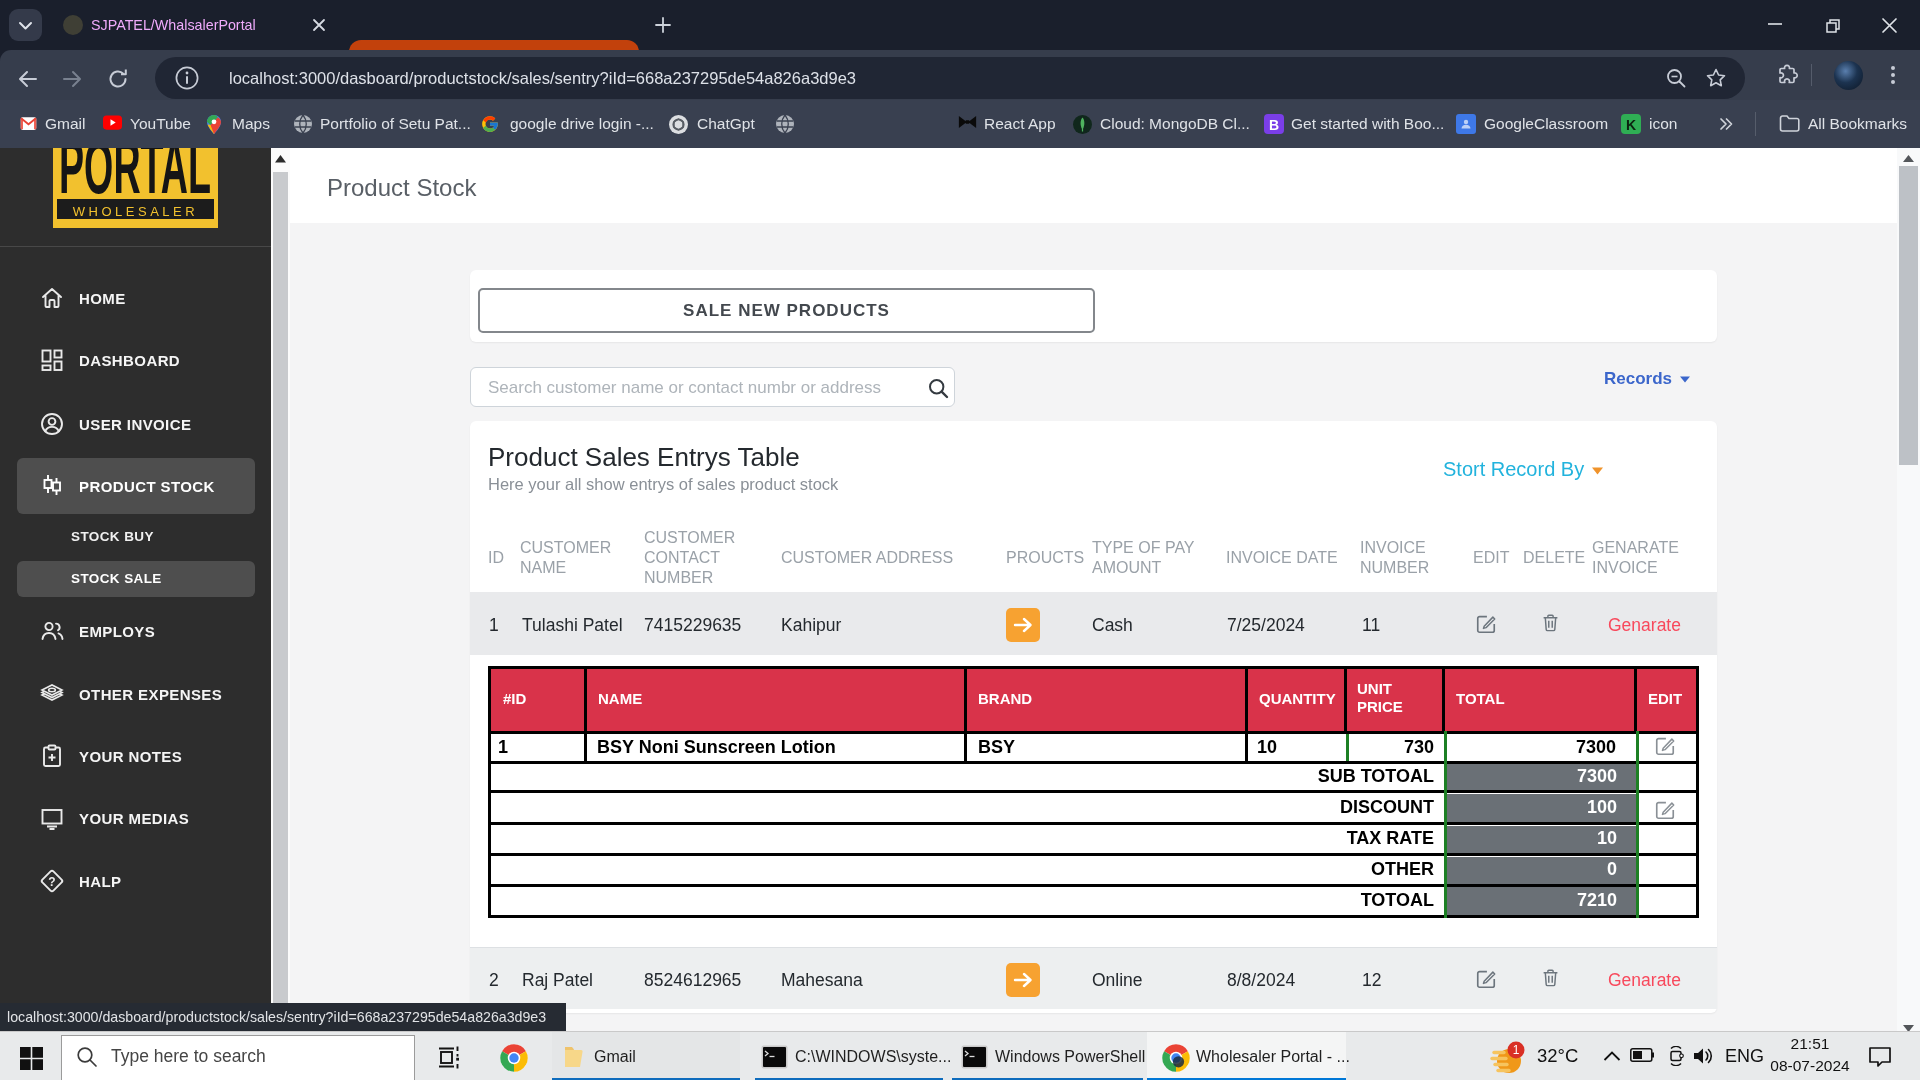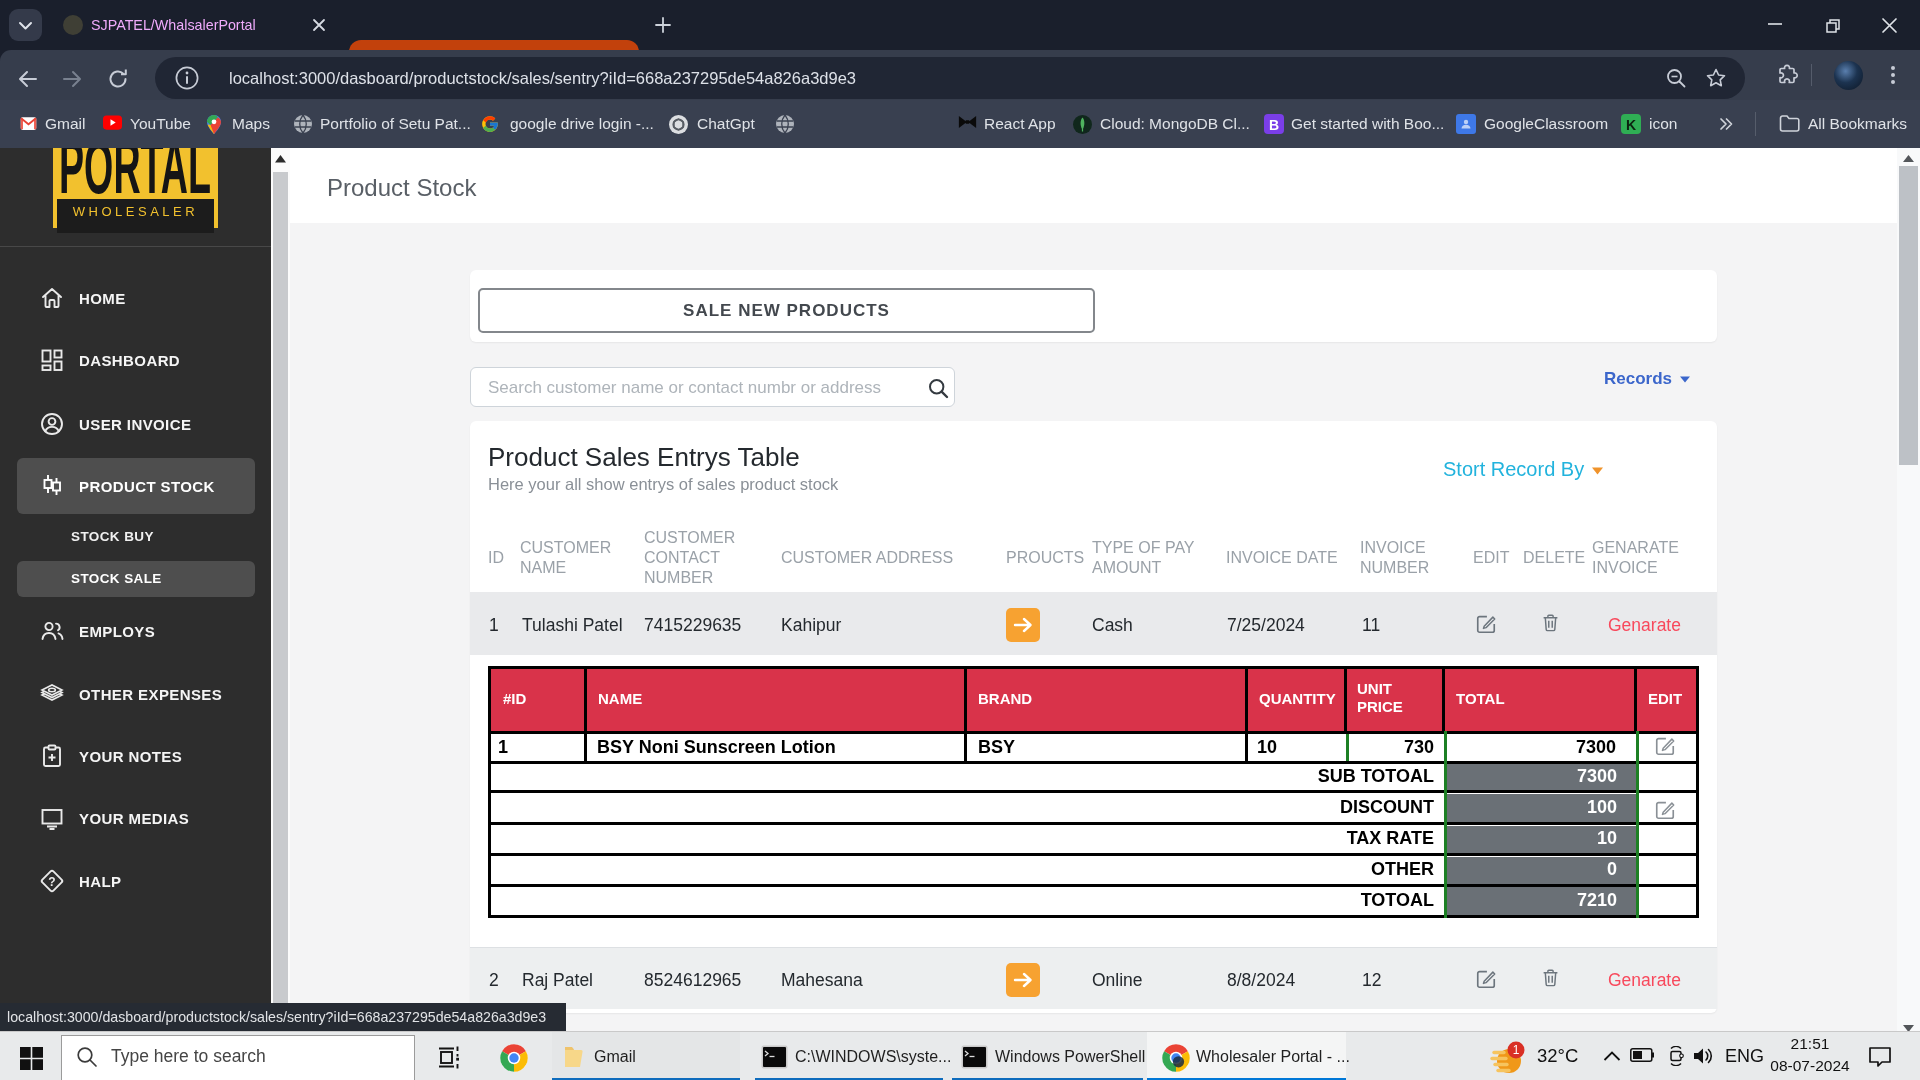--- a/index.html
+++ b/index.html
@@ -223,21 +223,21 @@
       <circle cx="7" cy="18" r="2" fill="#c7ccd6"></circle>
     </svg>
 
   <div id="content" class="abs">
     <div id="sidebar" class="abs">
       <div class="abs" style="left:53px;top:-28px;width:165px;height:108px;background:#f2c12e;overflow:hidden;">
         <svg width="165" height="108">
             <text x="82" y="73" textLength="152" lengthAdjust="spacingAndGlyphs" font-size="76" font-weight="bold" font-family="Liberation Sans" fill="#151515" text-anchor="middle">PORTAL</text>
           </svg>
       </div>
-      <div class="abs" style="left:57px;top:51px;width:157px;height:34px;background:#1c1c1c;color:#f2c12e;font-size:13px;letter-spacing:3.5px;text-align:center;line-height:26px;">WHOLESALER</div>
+      <div class="abs" style="left:57px;top:51px;width:157px;height:20px;background:#1c1c1c;color:#f2c12e;font-size:13px;letter-spacing:3.5px;text-align:center;line-height:26px;">WHOLESALER</div>
       <div class="abs" style="left:0;top:98px;width:271px;height:1px;background:#484848;"></div>
 
       <svg class="abs mi" style="top:137px;" viewBox="0 0 26 26">
           <path d="M4 12 L13 4 L22 12 M6.5 10.5 V21 a1 1 0 0 0 1 1 H10.5 V16 a1 1 0 0 1 1 -1 h3 a1 1 0 0 1 1 1 v6 H18.5 a1 1 0 0 0 1 -1 V10.5" stroke="#e9e9e9" stroke-width="1.9" fill="none" stroke-linecap="round" stroke-linejoin="round"></path>
         </svg>
       <div class="abs mt" style="top:142px;">HOME</div>
 
       <svg class="abs mi" style="top:199px;" viewBox="0 0 26 26">
           <g stroke="#e9e9e9" stroke-width="1.9" fill="none">
             <rect x="3.5" y="3.5" width="8" height="11"></rect>

